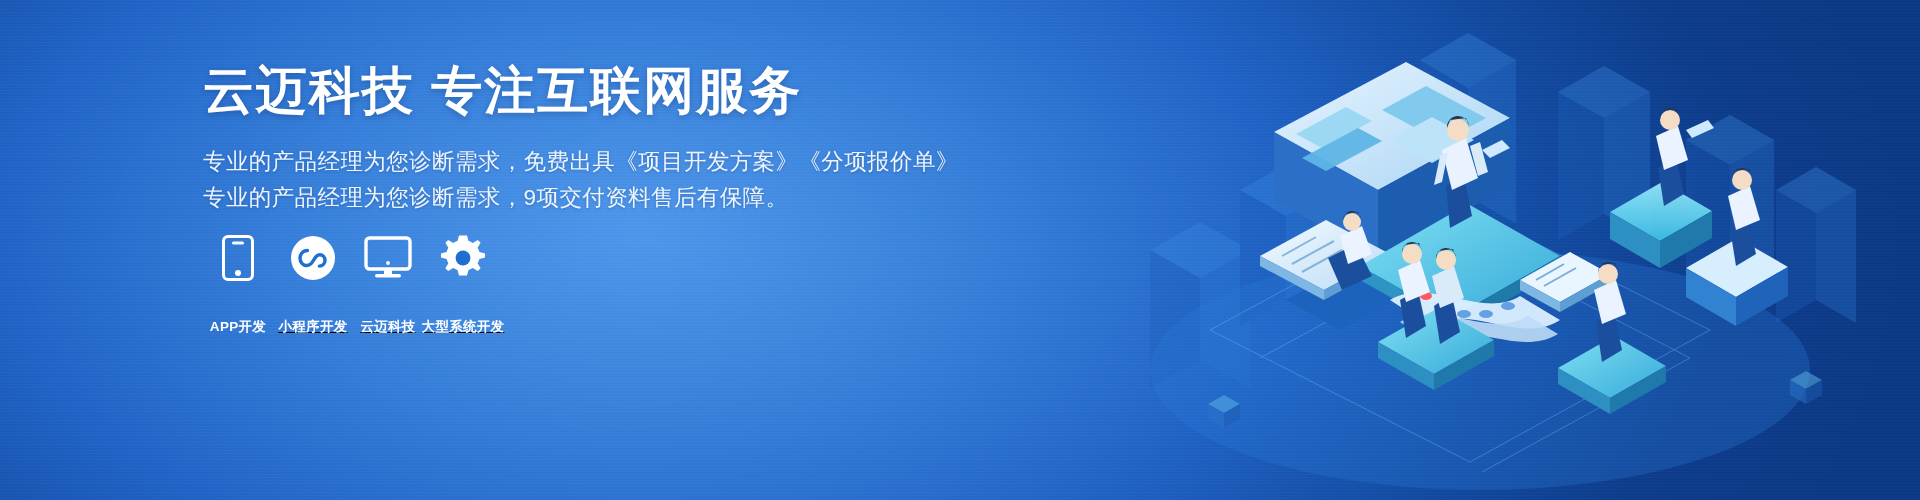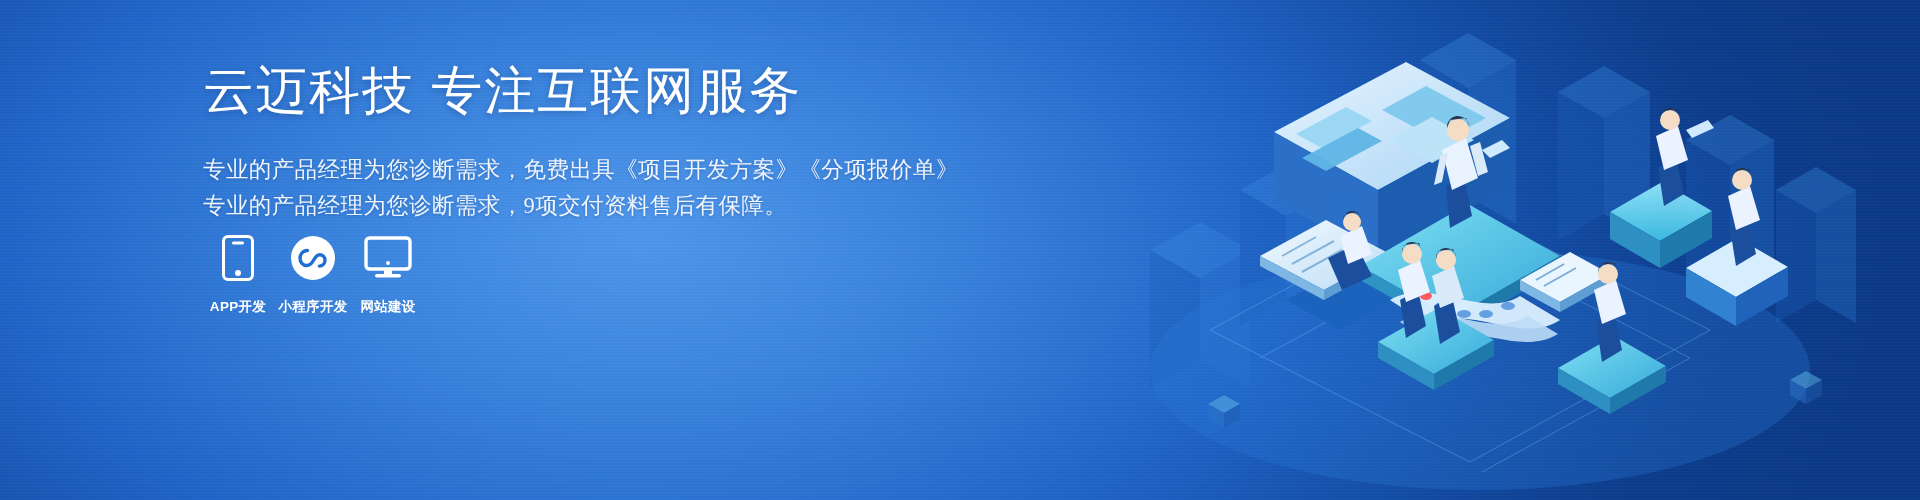--- a/index.html
+++ b/index.html
@@ -25,35 +25,35 @@
   }
   .vig{
     position:absolute;inset:0;
     background:radial-gradient(ellipse 1250px 700px at 34% 48%, rgba(255,255,255,0.10) 0%, rgba(255,255,255,0.0) 52%, rgba(4,34,88,0.30) 100%);
     pointer-events:none;
   }
 
   
   .copy{position:absolute;left:203px;top:60px;width:720px;}
   .title{
-    font-size:51px;font-weight:400;color:#ffffff;
+    font-size:51px;font-weight:700;color:#ffffff;
     letter-spacing:2px;line-height:1.2;white-space:nowrap;
     text-shadow:0 2px 6px rgba(3,30,80,.28);
   }
-  .sub{margin-top:31px;font-family:Liberation Serif, serif;}
+  .sub{margin-top:23px;}
   .sub-line{
     font-size:22.5px;color:#eef5ff;line-height:36px;
     letter-spacing:.4px;white-space:nowrap;
     text-shadow:0 1px 3px rgba(3,30,80,.25);
   }
 
   
   .icons{position:absolute;left:203px;top:232px;display:flex;align-items:flex-start;}
-  .icon-item{width:70px;display:flex;flex-direction:column;align-items:center;}
-  .icon-item + .icon-item{margin-left:5px;}
+  .icon-item{width:70px;display:flex;flex-direction:column;align-items:center;gap:20px;}
+  .icon-item + .icon-item{margin-left:5px;text-decoration:underline;}
   .icon-box{height:52px;display:flex;align-items:center;justify-content:center;}
   .icon-box svg{display:block;}
   .icon-label{
     margin-top:14px;font-size:13.5px;font-weight:700;color:#ffffff;
     white-space:nowrap;letter-spacing:.3px;
   }
 
   
   .art{position:absolute;right:0;top:0;width:830px;height:500px;}
   .art svg{display:block;width:830px;height:500px;}
@@ -309,19 +309,33 @@
 
     <div class="icon-item">
       <div class="icon-box">
         <svg width="48" height="44" viewBox="0 0 48 44">
           <rect x="2" y="2" width="44" height="31" rx="3.5" ry="3.5" fill="none" stroke="#ffffff" stroke-width="3.4"></rect>
           <circle cx="24" cy="27" r="1.9" fill="#ffffff"></circle>
           <rect x="20" y="33" width="8" height="5" fill="#ffffff"></rect>
           <rect x="11" y="38" width="26" height="3.6" rx="1.8" fill="#ffffff"></rect>
         </svg>
       </div>
-      <div class="icon-label">网站建设</div>
-    </div>
-
+      <div class="icon-label">云迈科技</div>
+    </div>
+
+    <div class="icon-item">
+      <div class="icon-box">
+        <svg width="46" height="46" viewBox="0 0 46 46">
+          <path fill="#ffffff" d="M23 0.5 l4.0 0 1.5 5.6 a17.8 17.8 0 0 1 4.3 1.8 l5.0-3.0 2.8 2.8 -3.0 5.0
+            a17.8 17.8 0 0 1 1.8 4.3 l5.6 1.5 0 4.0 -5.6 1.5 a17.8 17.8 0 0 1-1.8 4.3 l3.0 5.0 -2.8 2.8
+            -5.0-3.0 a17.8 17.8 0 0 1-4.3 1.8 l-1.5 5.6 -4.0 0 -4.0 0 -1.5-5.6
+            a17.8 17.8 0 0 1-4.3-1.8 l-5.0 3.0 -2.8-2.8 3.0-5.0 a17.8 17.8 0 0 1-1.8-4.3
+            l-5.6-1.5 0-4.0 5.6-1.5 a17.8 17.8 0 0 1 1.8-4.3 l-3.0-5.0 2.8-2.8 5.0 3.0
+            a17.8 17.8 0 0 1 4.3-1.8 l1.5-5.6 4.0 0 Z"></path>
+          <circle cx="23" cy="23" r="7.4" fill="#1f6fd0"></circle>
+        </svg>
+      </div>
+      <div class="icon-label">大型系统开发</div>
+    </div>
 
   </div>
 
 </div>
 
 </body></html>

